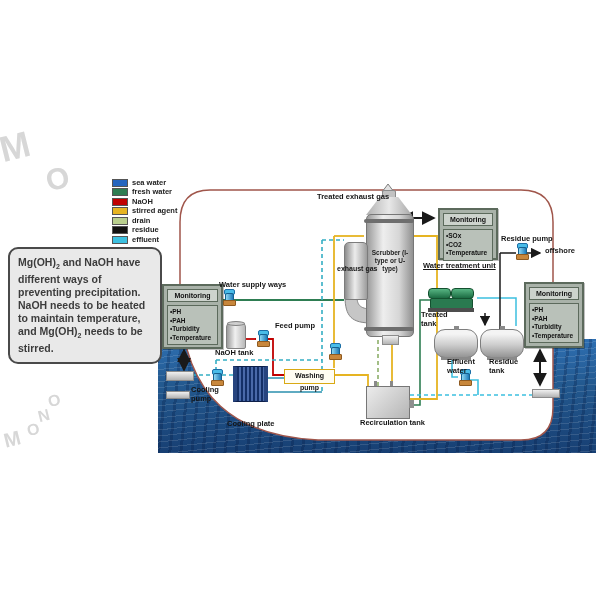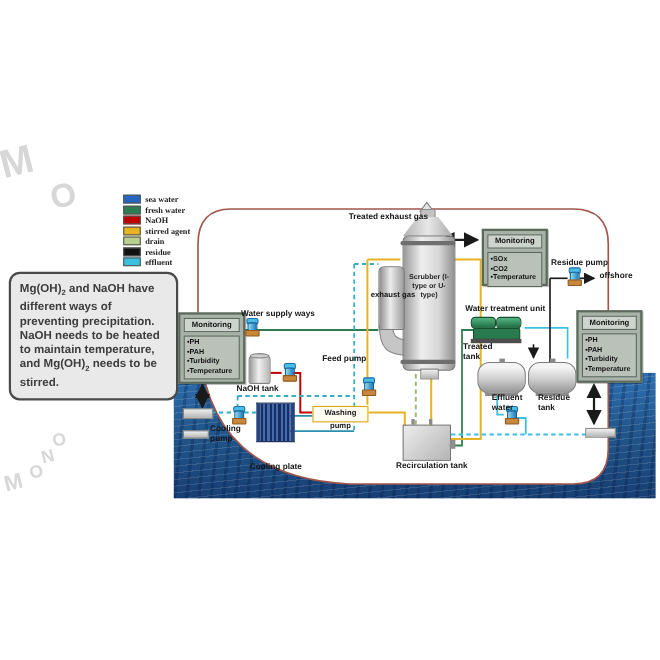--- a/index.html
+++ b/index.html
@@ -2,21 +2,21 @@
 <html><head>
 <meta charset="utf-8">
 <style>
   html,body{margin:0;padding:0;}
   body{width:600px;height:600px;background:#ffffff;font-family:"Liberation Sans",sans-serif;position:relative;overflow:hidden;}
   .abs{position:absolute;}
   
   .wm{position:absolute;color:#d7d7d7;font-weight:bold;transform:rotate(-14deg);pointer-events:none;}
   
   .legend{position:absolute;left:112px;top:177px;}
-  .lrow{display:flex;align-items:flex-start;height:9.5px;font-family:Liberation Serif, serif;}
+  .lrow{display:flex;align-items:flex-end;height:9.5px;}
   .lsw{width:14px;height:6px;border:1px solid #555;margin-right:4px;}
   .llab{font-size:7.5px;font-weight:bold;color:#222;white-space:nowrap;}
   
   .callout{position:absolute;left:8px;top:247px;width:134px;background:#e9e9e9;border:2.5px solid #4a4a4a;border-radius:10px;padding:7px 8px;font-size:10.5px;font-weight:600;color:#3c3c3c;line-height:13px;}
   .callout sub{font-size:7px;}
   
   .sea{position:absolute;left:158px;top:339px;width:438px;height:114px;background:linear-gradient(180deg,#2e6fb2 0%,#23598f 40%,#173f73 100%);}
   .sea::before{content:"";position:absolute;inset:0;background:repeating-linear-gradient(174deg,rgba(255,255,255,.12) 0 1px,rgba(0,0,0,0) 1px 6px),repeating-linear-gradient(96deg,rgba(0,20,60,.25) 0 3px,rgba(0,0,0,0) 3px 11px);}
   
   .mon{position:absolute;background:#a9b2a9;border:2px solid #5c6a5c;box-shadow:1px 1px 0 rgba(0,0,0,.25);}
@@ -248,24 +248,24 @@
   </div>
 <div class="pump" style="left:516px;top:243px;">
     <span class="cap"></span>
     <span class="bod"></span>
     <span class="base"></span>
   </div>
 
 <div class="lab" style="left:317px;top:193px;">Treated exhaust gas</div>
 <div class="lab" style="left:337px;top:265px;font-size:7px;">exhaust gas</div>
 <div class="lab" style="left:219px;top:281px;">Water supply ways</div>
-<div class="lab" style="left:293px;top:322px;">Feed pump</div>
+<div class="lab" style="left:275px;top:322px;">Feed pump</div>
 <div class="lab" style="left:215px;top:349px;">NaOH tank</div>
 <div class="ybox">Washing pump</div>
 <div class="lab wrap" style="left:191px;top:386px;width:32px;">Cooling pump</div>
 <div class="lab" style="left:227px;top:420px;">Cooling plate</div>
 <div class="lab" style="left:360px;top:419px;">Recirculation tank</div>
-<div class="lab" style="left:423px;top:277px;">Water treatment unit</div>
+<div class="lab" style="left:423px;top:262px;text-decoration:underline;">Water treatment unit</div>
 <div class="lab wrap" style="left:421px;top:311px;width:30px;">Treated tank</div>
 <div class="lab wrap" style="left:447px;top:358px;width:34px;">Effluent water</div>
 <div class="lab wrap" style="left:489px;top:358px;width:32px;">Residue tank</div>
 <div class="lab" style="left:501px;top:235px;">Residue pump</div>
 <div class="lab" style="left:545px;top:247px;">offshore</div>
 
 </body></html>

